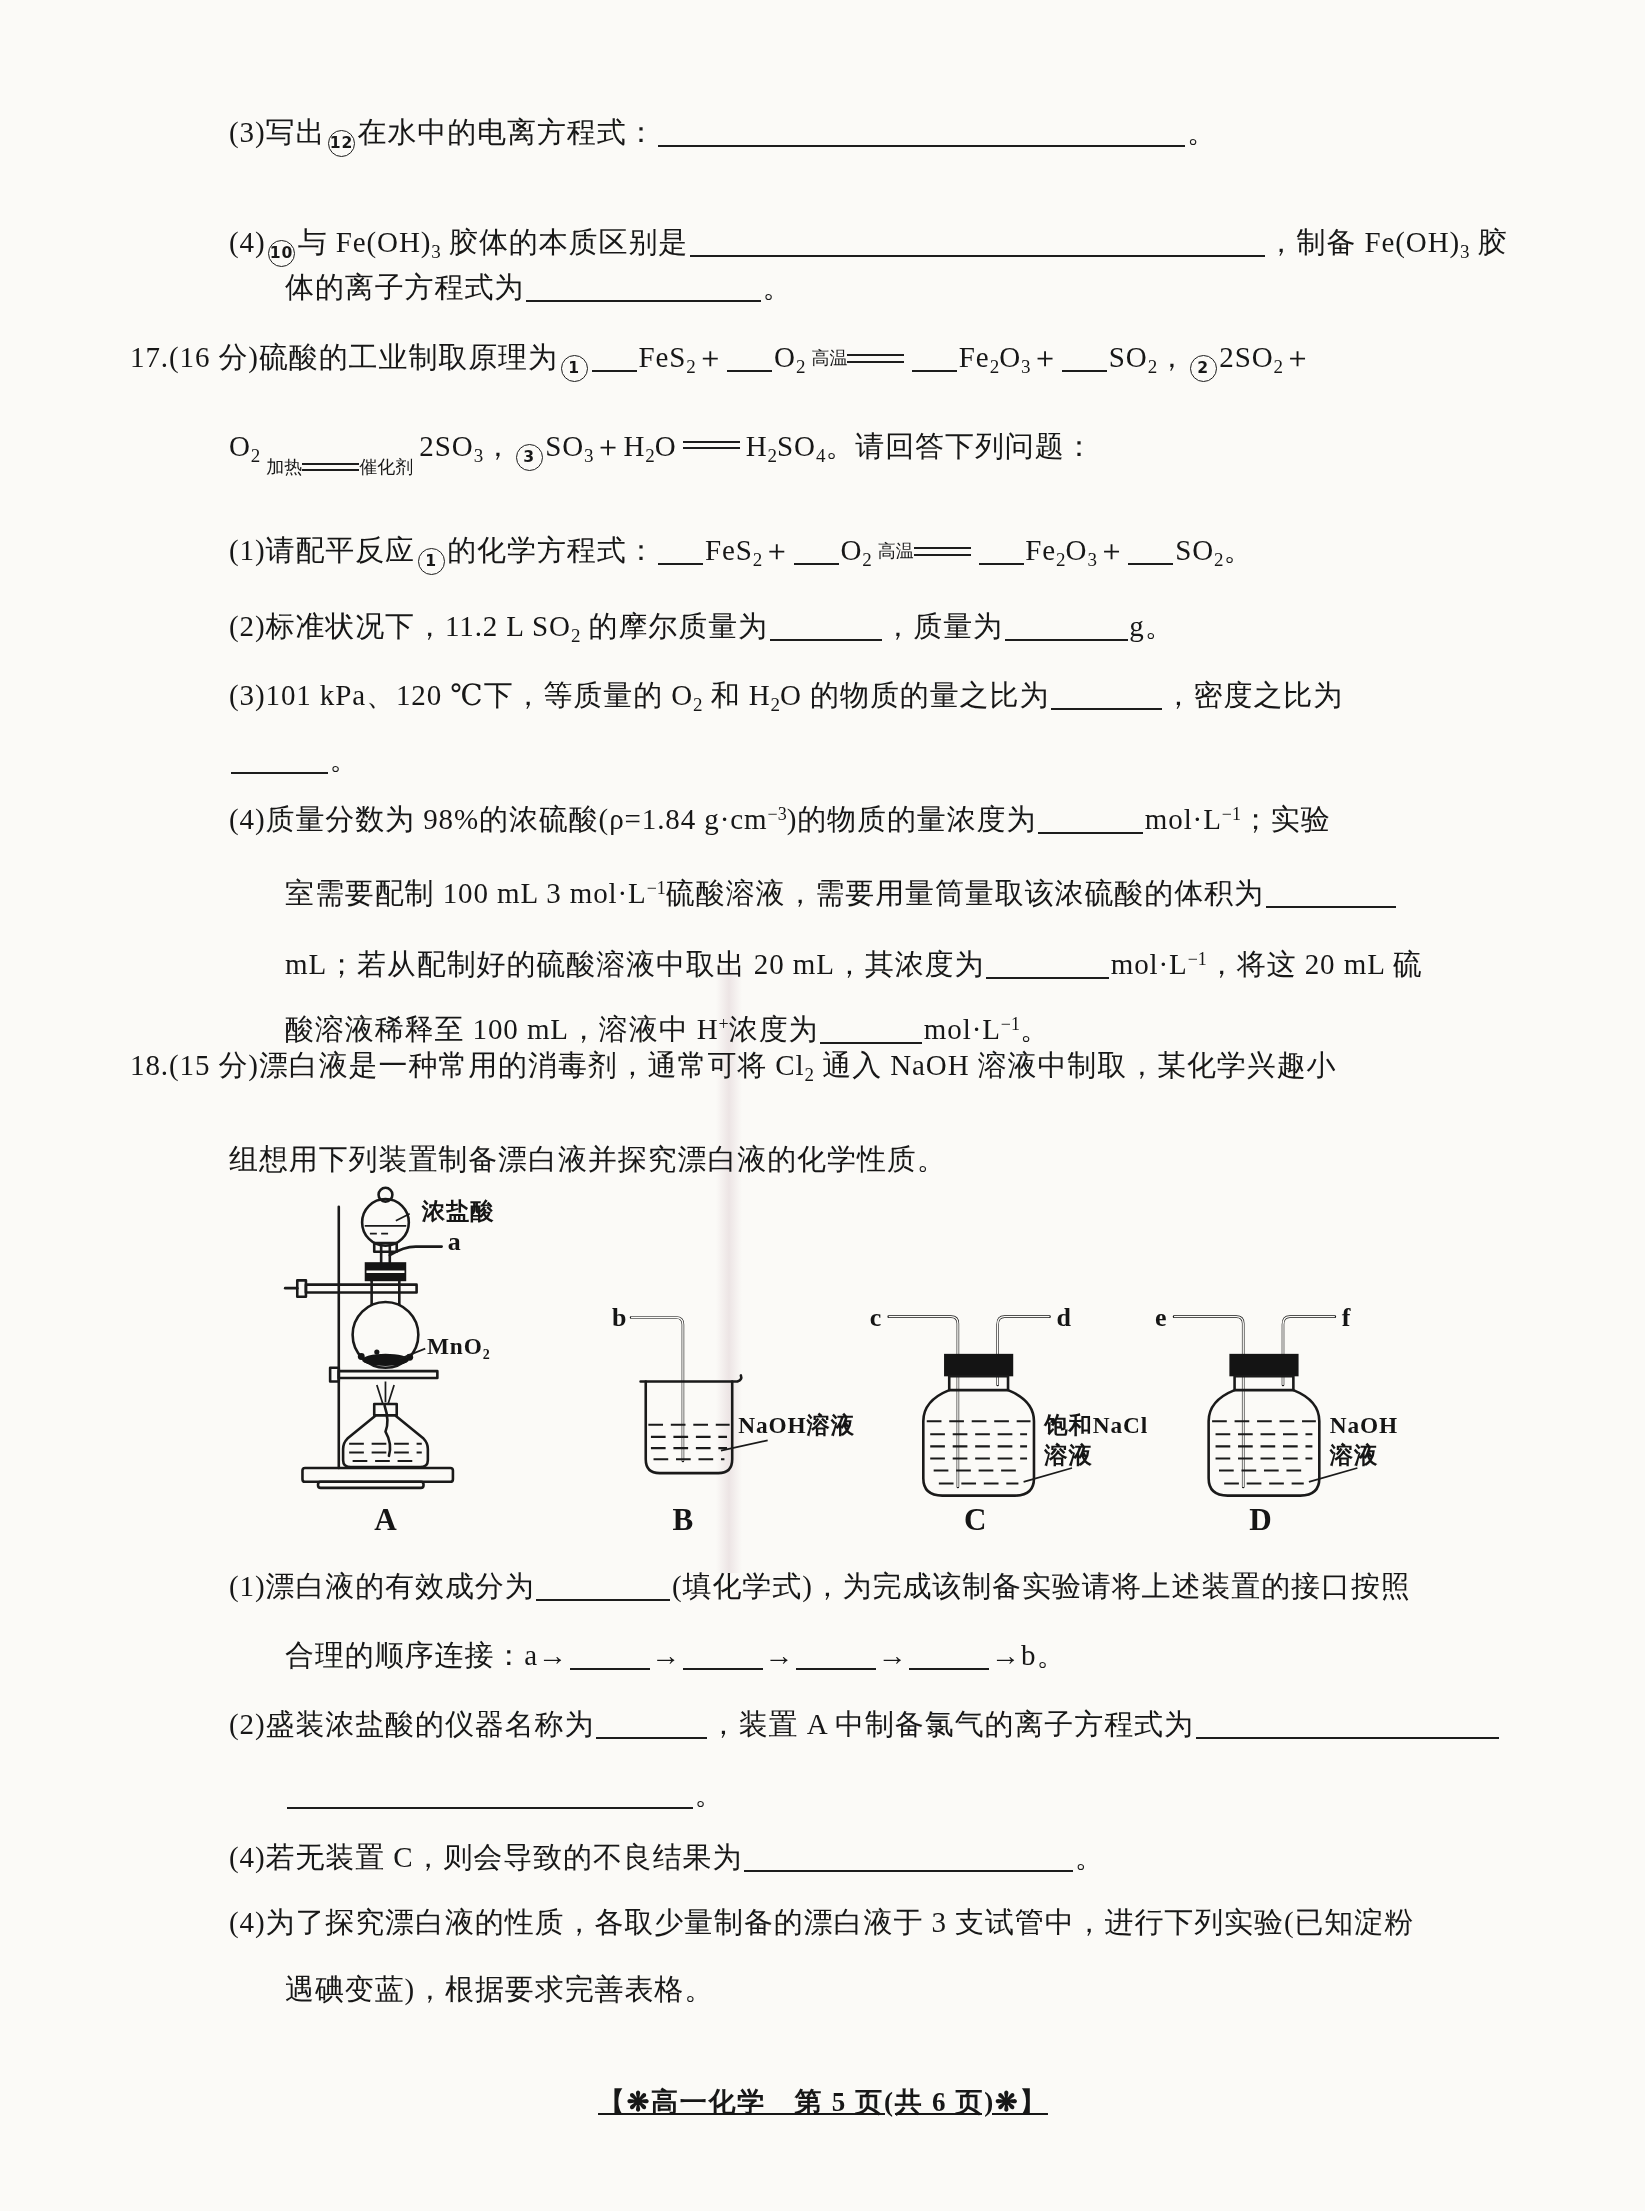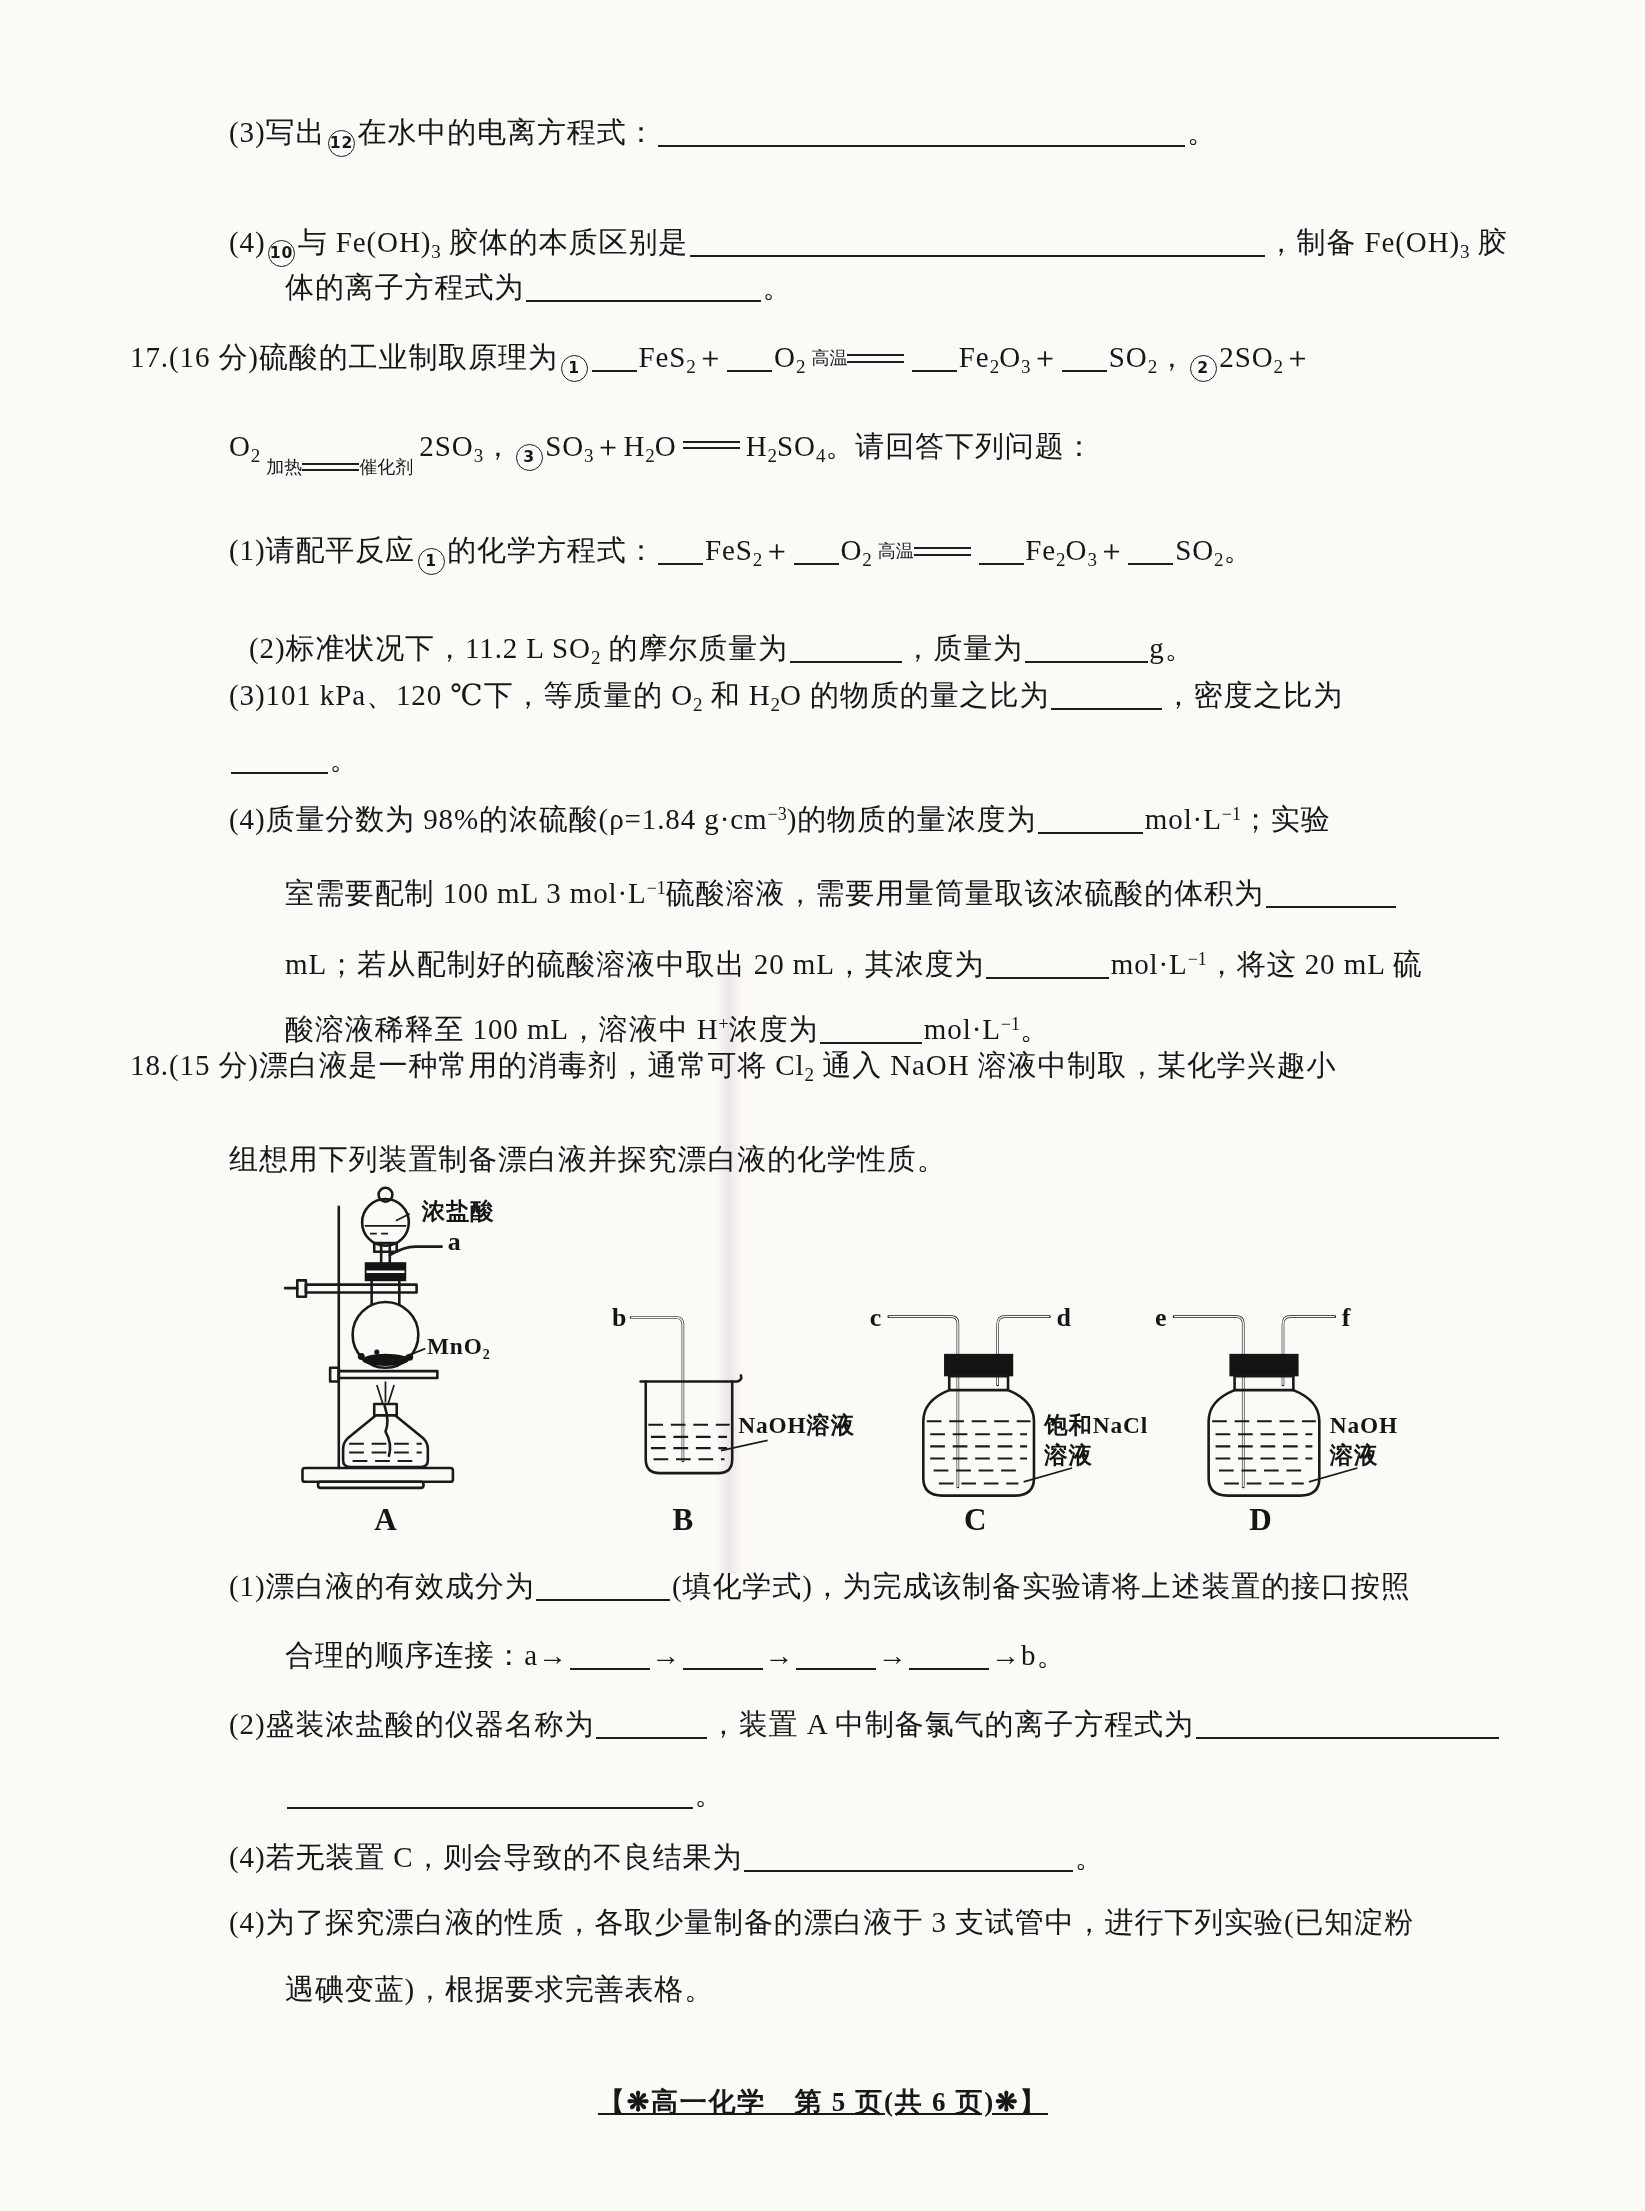--- a/index.html
+++ b/index.html
@@ -52,21 +52,21 @@
           <span class="cond">加热</span>
           <span class="bar"></span>
           <span class="cond">催化剂</span>
         </span><span>2SO</span><sub>3</sub><span>，</span><span class="circ">3</span><span>SO</span><sub>3</sub><span>＋H</span><sub>2</sub><span>O</span><span class="eq bare">
           <span class="bar"></span>
         </span><span>H</span><sub>2</sub><span>SO</span><sub>4</sub><span>。请回答下列问题：</span></div>
       <div class="line ind1" style="top: 529px;"><span>(1)请配平反应</span><span class="circ">1</span><span>的化学方程式：</span><span class="blank" style="width: 45px;"></span><span>FeS</span><sub>2</sub><span>＋</span><span class="blank" style="width: 45px;"></span><span>O</span><sub>2</sub><span class="eq only-top">
           <span class="cond">高温</span>
           <span class="bar"></span>
         </span><span class="blank" style="width: 45px;"></span><span>Fe</span><sub>2</sub><span>O</span><sub>3</sub><span>＋</span><span class="blank" style="width: 45px;"></span><span>SO</span><sub>2</sub><span>。</span></div>
-      <div class="line ind1" style="top: 627px; margin-left: 20px;"><span>(2)标准状况下，11.2 L SO</span><sub>2</sub><span> 的摩尔质量为</span><span class="blank" style="width: 112px;"></span><span>，质量为</span><span class="blank" style="width: 123px;"></span><span>g。</span></div>
+      <div class="line ind1" style="top: 605px;"><span>(2)标准状况下，11.2 L SO</span><sub>2</sub><span> 的摩尔质量为</span><span class="blank" style="width: 112px;"></span><span>，质量为</span><span class="blank" style="width: 123px;"></span><span>g。</span></div>
       <div class="line ind1" style="top: 674px;"><span>(3)101 kPa、120 ℃下，等质量的 O</span><sub>2</sub><span> 和 H</span><sub>2</sub><span>O 的物质的量之比为</span><span class="blank" style="width: 111px;"></span><span>，密度之比为</span></div>
       <div class="line ind1" style="top: 738px;"><span class="blank" style="width: 97px;"></span><span>。</span></div>
       <div class="line ind1" style="top: 798px;"><span>(4)质量分数为 98%的浓硫酸(ρ=1.84 g·cm</span><sup>−3</sup><span>)的物质的量浓度为</span><span class="blank" style="width: 105px;"></span><span>mol·L</span><sup>−1</sup><span>；实验</span></div>
       <div class="line ind2" style="top: 872px;"><span>室需要配制 100 mL 3 mol·L</span><sup>−1</sup><span>硫酸溶液，需要用量筒量取该浓硫酸的体积为</span><span class="blank" style="width: 130px;"></span></div>
       <div class="line ind2" style="top: 943px;"><span>mL；若从配制好的硫酸溶液中取出 20 mL，其浓度为</span><span class="blank" style="width: 123px;"></span><span>mol·L</span><sup>−1</sup><span>，将这 20 mL 硫</span></div>
       <div class="line ind2" style="top: 1008px;"><span>酸溶液稀释至 100 mL，溶液中 H</span><sup>+</sup><span>浓度为</span><span class="blank" style="width: 102px;"></span><span>mol·L</span><sup>−1</sup><span>。</span></div>
       <div class="line ind0" style="top: 1044px;"><span>18.(15 分)漂白液是一种常用的消毒剂，通常可将 Cl</span><sub>2</sub><span> 通入 NaOH 溶液中制取，某化学兴趣小</span></div>
       <div class="line ind1" style="top: 1138px;"><span>组想用下列装置制备漂白液并探究漂白液的化学性质。</span></div>
       <div class="line ind1" style="top: 1565px;"><span>(1)漂白液的有效成分为</span><span class="blank" style="width: 134px;"></span><span>(填化学式)，为完成该制备实验请将上述装置的接口按照</span></div>
       <div class="line ind2" style="top: 1634px;"><span>合理的顺序连接：a→</span><span class="blank" style="width: 80px;"></span><span>→</span><span class="blank" style="width: 80px;"></span><span>→</span><span class="blank" style="width: 80px;"></span><span>→</span><span class="blank" style="width: 80px;"></span><span>→b。</span></div>

